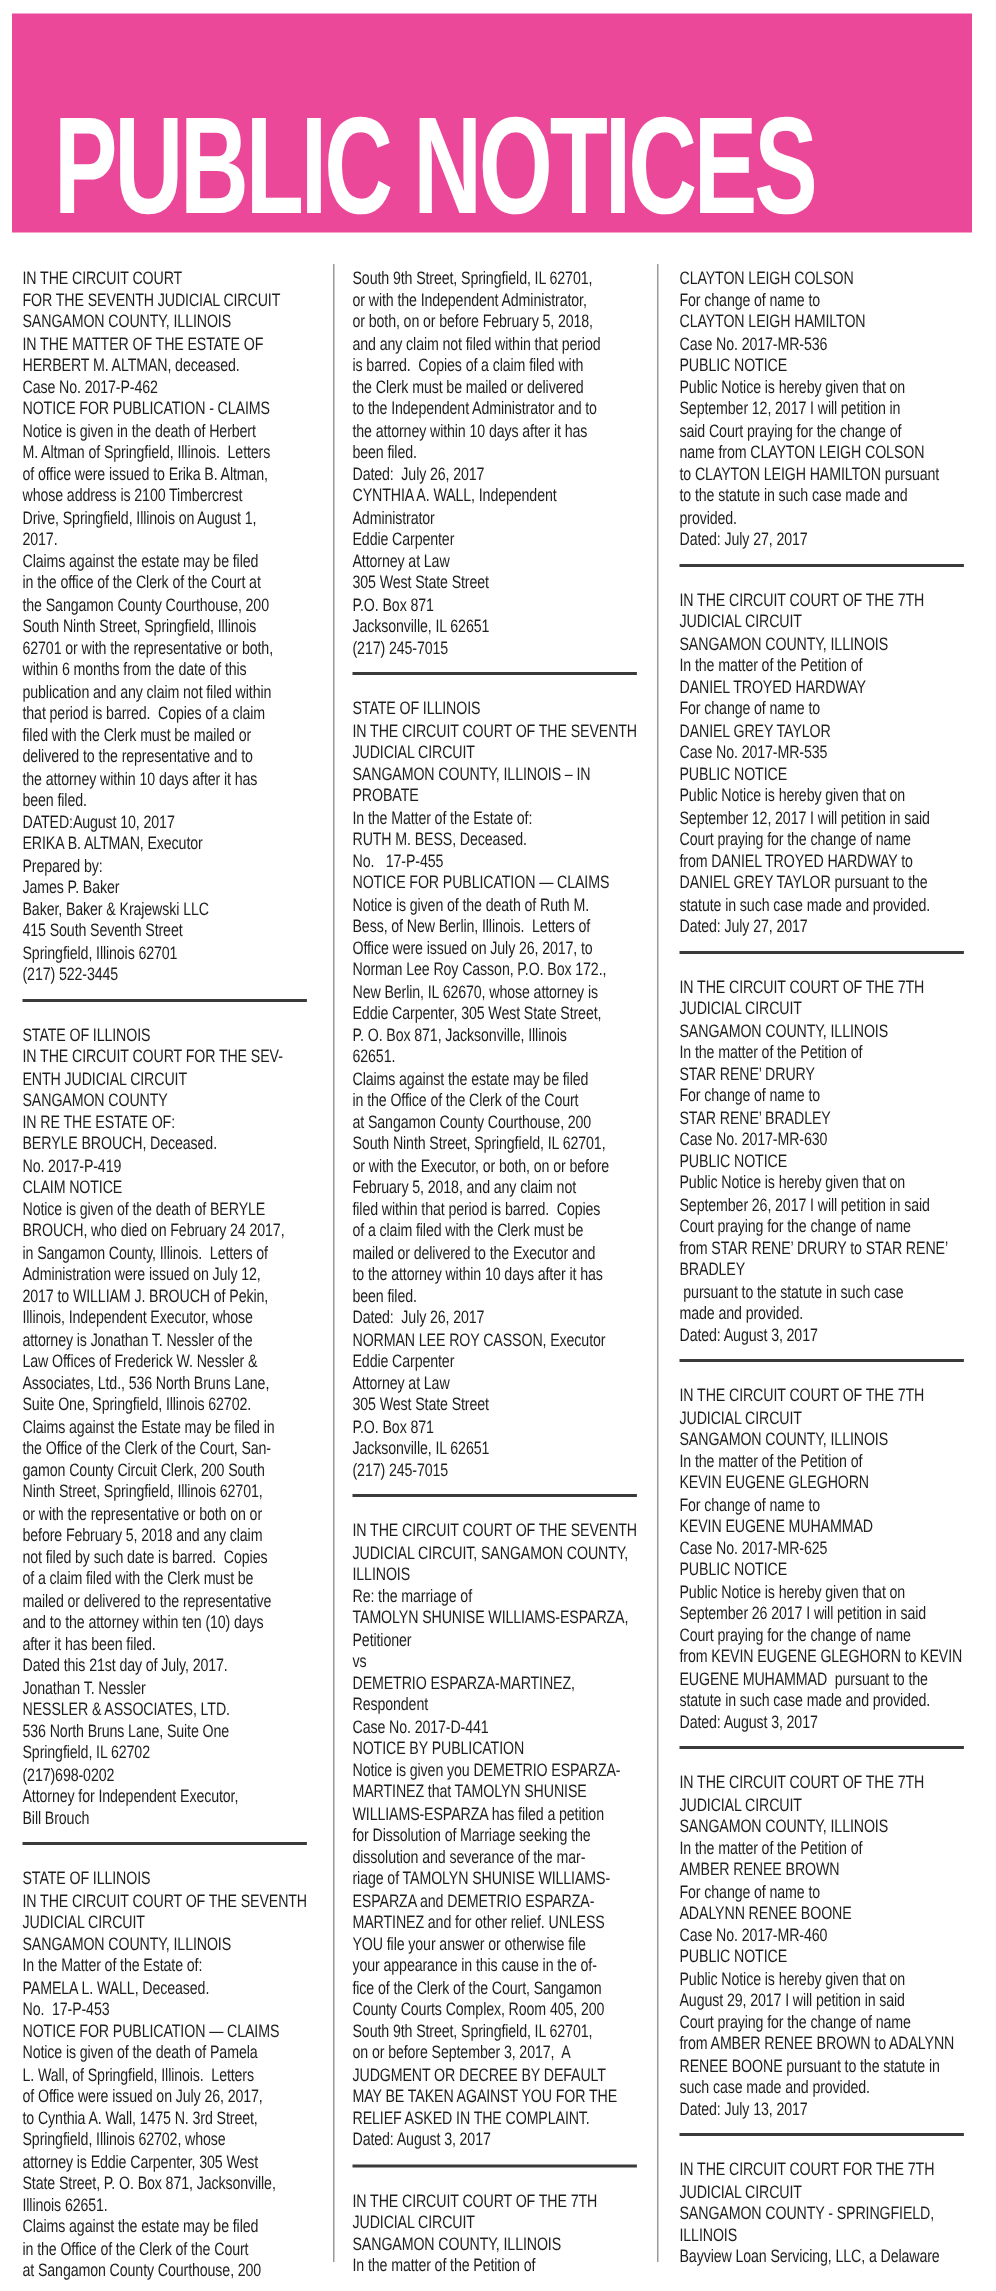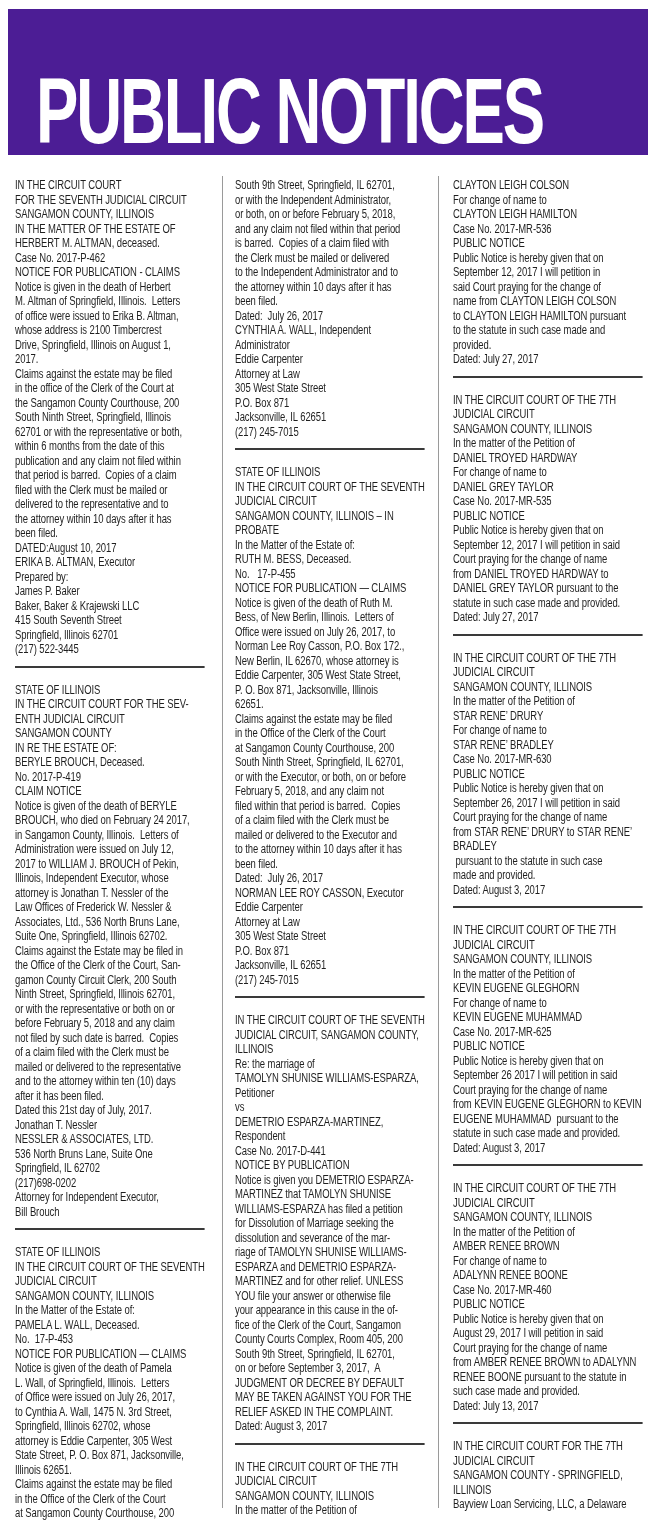--- a/index.html
+++ b/index.html
@@ -34,21 +34,21 @@
   .notice { white-space:pre; }
   .notice-divider {
     height:0; border-top:2px solid #3a3a3a;
     width:240px; margin:9px 0 15px 0;
   }
 </style>
 </head>
 <body>
 
 <div class="page">
-  <div class="banner" style="background: #4c1d95;">
+  <div class="banner" style="background: #ec4899;">
     <div class="banner-title" style="color: rgb(255, 255, 255);">PUBLIC NOTICES</div>
   </div>
   <div class="vrule vrule1"></div>
   <div class="vrule vrule2"></div>
   <div class="col col1">
       <div class="notice">IN THE CIRCUIT COURT
 FOR THE SEVENTH JUDICIAL CIRCUIT
 SANGAMON COUNTY, ILLINOIS
 IN THE MATTER OF THE ESTATE OF
 HERBERT M. ALTMAN, deceased.

